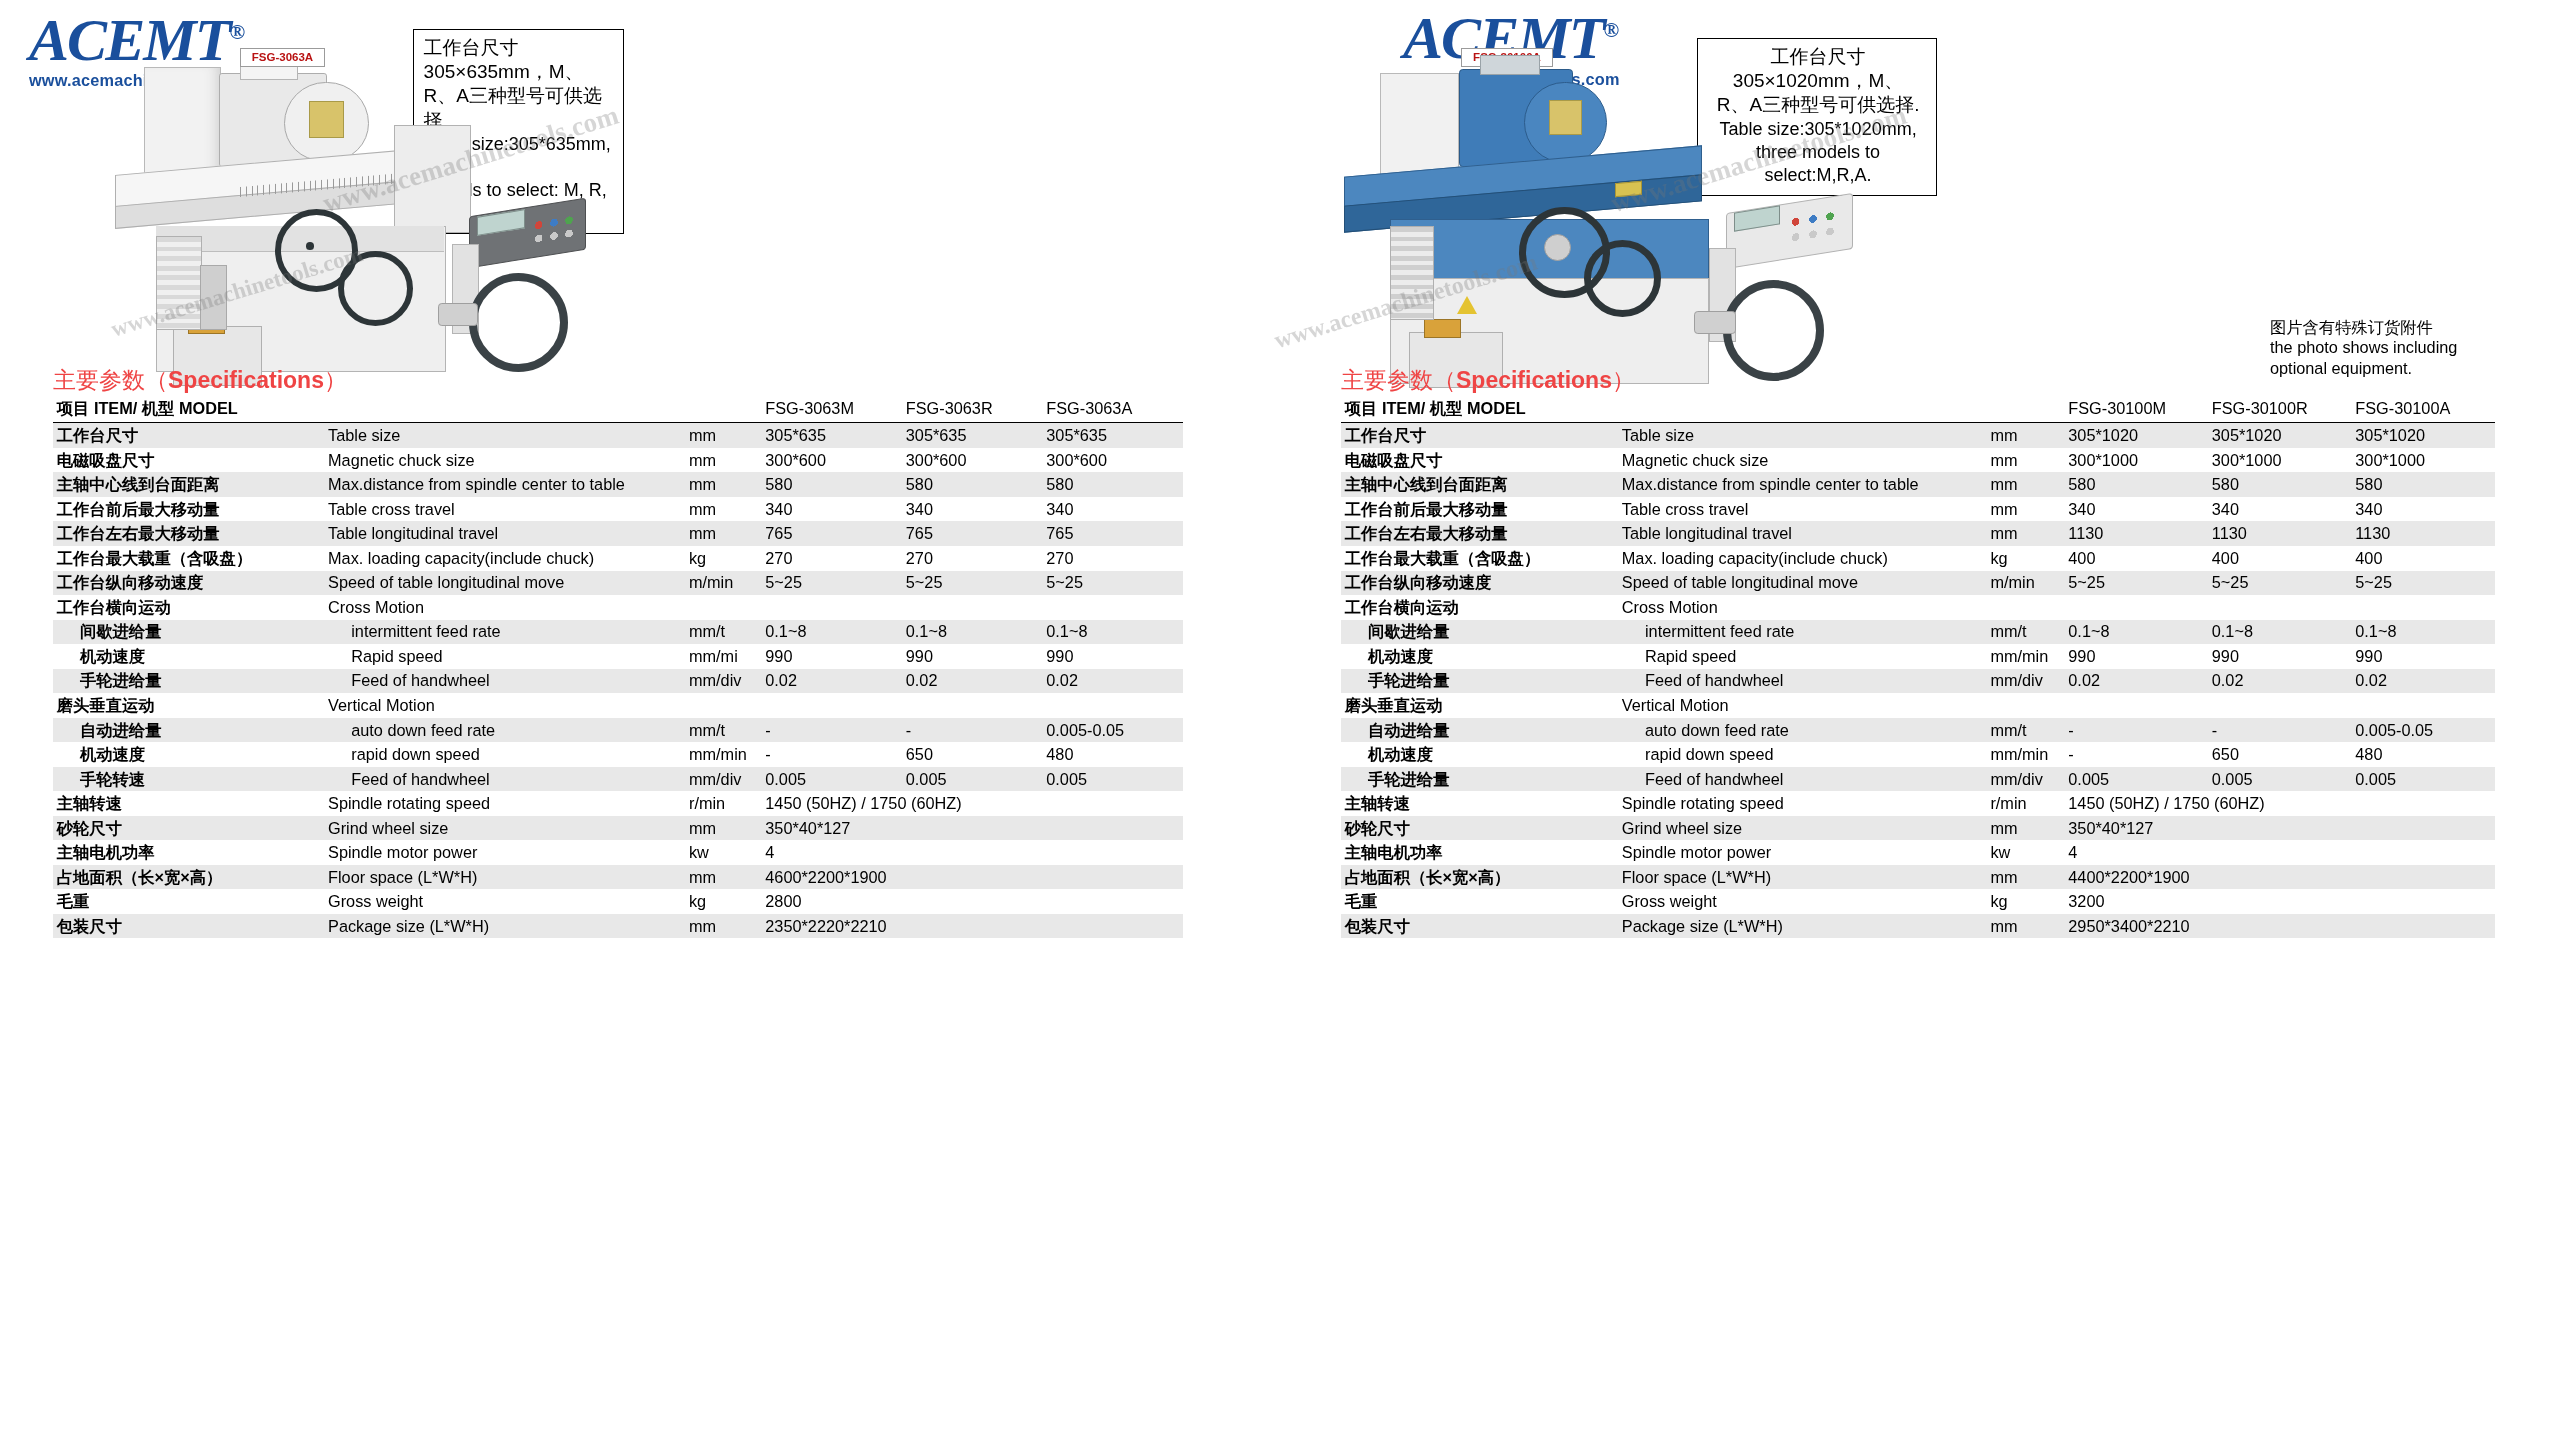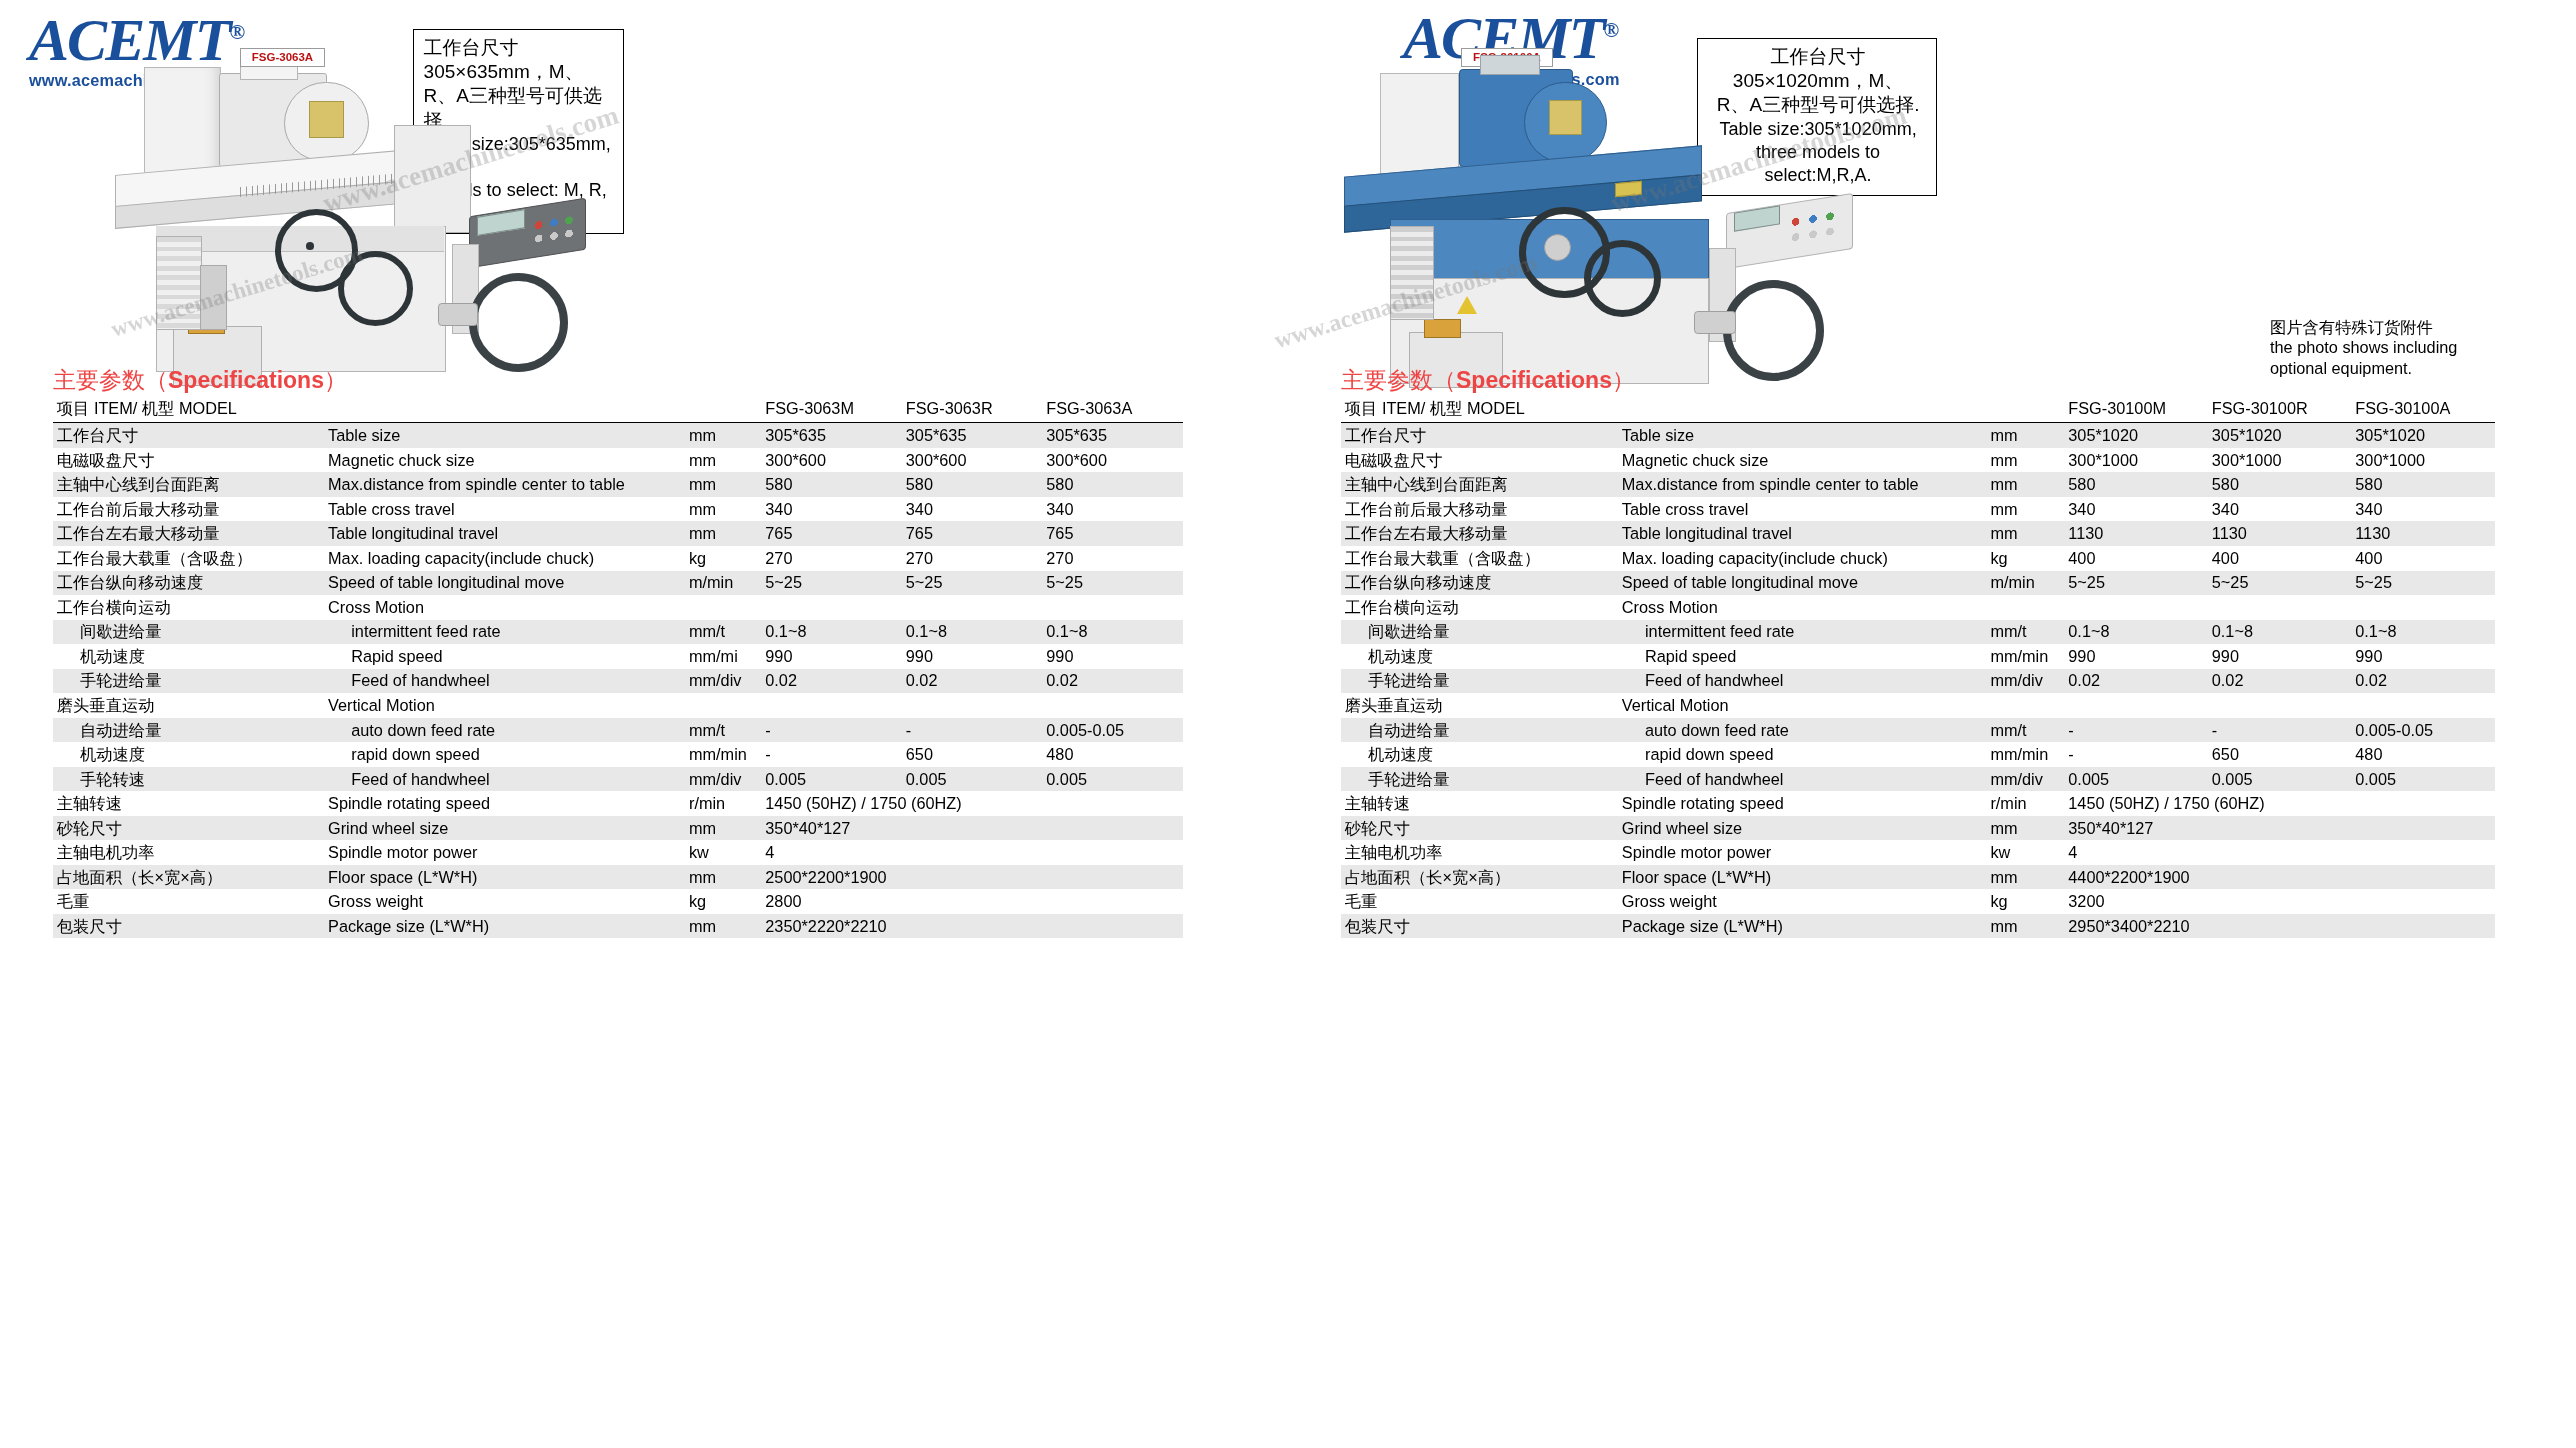--- a/index.html
+++ b/index.html
@@ -83,21 +83,21 @@
     vertical-align:middle;
     line-height:1.15;
     white-space:nowrap;
   }
   table.spec tr.alt td{background:#e8e8e8;}
   table.spec tr.hdr td{
     background:#ffffff;
     border-bottom:1px solid #000;
     padding-bottom:4.8px;
   }
-  .c-cn{width:202px;}
+  .c-cn{width:202px;font-weight:bold;}
   .c-en{width:279px;}
   .c-un{width:56px;text-align:left;}
   .c-v{width:113px;text-align:left;}
   .indent{padding-left:27px !important;}
   .span-center{text-align:left;}
 </style>
 </head>
 <body>
 
 <div class="page">
@@ -317,21 +317,21 @@
           <tr class="spec-row">
             <td class="c-cn">主轴电机功率</td>
             <td class="c-en">Spindle motor power</td>
             <td class="c-un">kw</td>
             <td class="c-v span-center" colspan="3">4</td>
           </tr>
           <tr class="spec-row alt">
             <td class="c-cn">占地面积（长×宽×高）</td>
             <td class="c-en">Floor space (L*W*H)</td>
             <td class="c-un">mm</td>
-            <td class="c-v span-center" colspan="3">2500*2200*1900</td>
+            <td class="c-v span-center" colspan="3">4600*2200*1900</td>
           </tr>
           <tr class="spec-row">
             <td class="c-cn">毛重</td>
             <td class="c-en">Gross weight</td>
             <td class="c-un">kg</td>
             <td class="c-v span-center" colspan="3">2800</td>
           </tr>
           <tr class="spec-row alt">
             <td class="c-cn">包装尺寸</td>
             <td class="c-en">Package size (L*W*H)</td>

